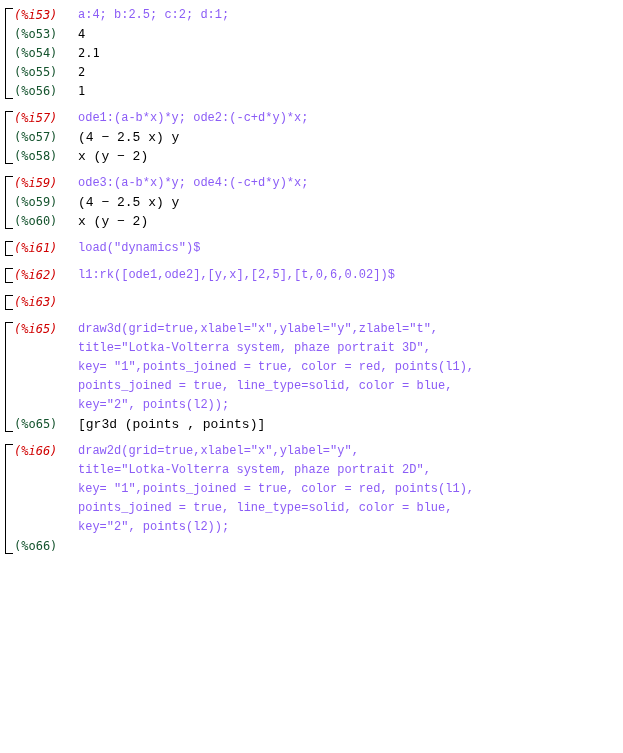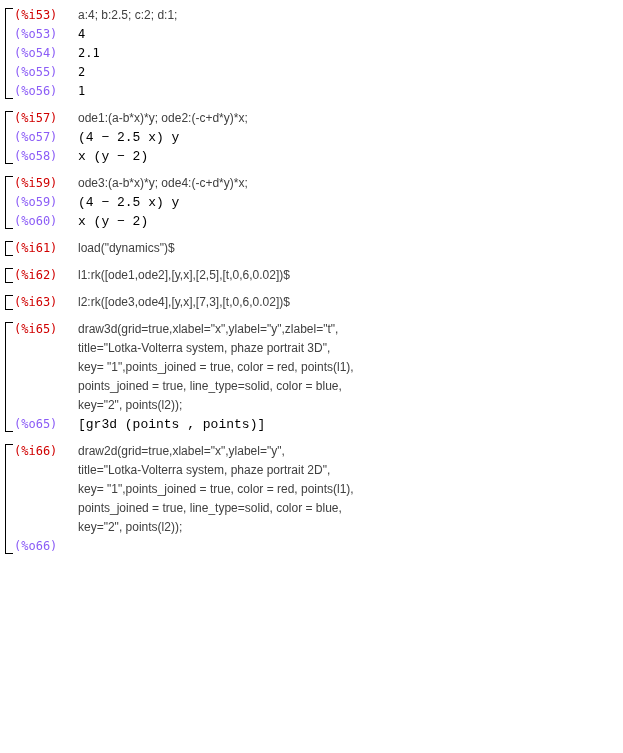--- a/index.html
+++ b/index.html
@@ -42,31 +42,32 @@
     white-space: pre;
   }
   .label {
     flex: 0 0 auto;
     width: 64px;
     font-family: "DejaVu Sans Mono", "Liberation Mono", monospace;
     font-size: 12px;
   }
   .label.in {
     color: #d00000;
+    font-style: italic;
   }
   .label.out {
-    color: #8b5cf6;
+    color: #14532d;
   }
   .content {
     flex: 1 1 auto;
     white-space: pre-wrap;
   }
   .code {
-    color: #404040;
-    font-family: Liberation Sans, sans-serif;
+    color: #8b5cf6;
+    font-family: Liberation Mono, monospace;
     font-size: 12px;
   }
   .result {
     color: #000000;
     font-family: Liberation Mono, monospace;
     font-size: 13px;
   }
   .result.plain {
     font-family: "DejaVu Sans Mono", "Liberation Mono", monospace;
     font-size: 12px;
@@ -101,21 +102,21 @@
     <div class="cell">
       <div class="bracket"></div>
       <div class="row"><span class="label in">(%i61)</span><span class="content code">load("dynamics")$</span></div>
     </div>
     <div class="cell">
       <div class="bracket"></div>
       <div class="row"><span class="label in">(%i62)</span><span class="content code">l1:rk([ode1,ode2],[y,x],[2,5],[t,0,6,0.02])$</span></div>
     </div>
     <div class="cell">
       <div class="bracket"></div>
-      <div class="row"><span class="label in">(%i63)</span><span class="content code">l2:rk([ode3,ode4],[y,x],[7,3],[t,0,6,0.02])$</span></div>
+      <div class="row"><span class="label in">(%i63)</span></div>
     </div>
     <div class="cell">
       <div class="bracket"></div>
       <div class="row"><span class="label in">(%i65)</span><span class="content code">draw3d(grid=true,xlabel="x",ylabel="y",zlabel="t",
 title="Lotka-Volterra system, phaze portrait 3D",
 key= "1",points_joined = true, color = red, points(l1),
 points_joined = true, line_type=solid, color = blue,
 key="2", points(l2));</span></div>
       <div class="row"><span class="label out">(%o65)</span><span class="content result">[gr3d (points , points)]</span></div>
     </div>

